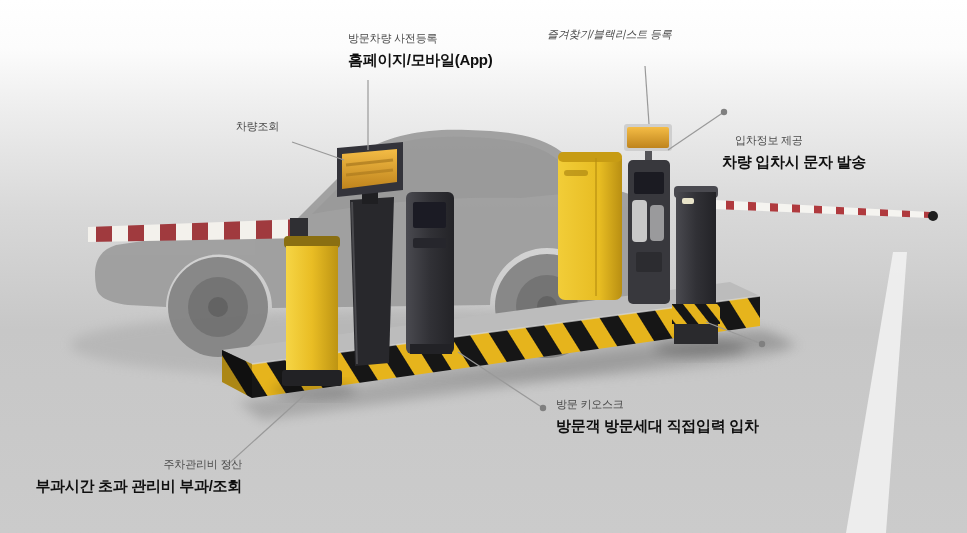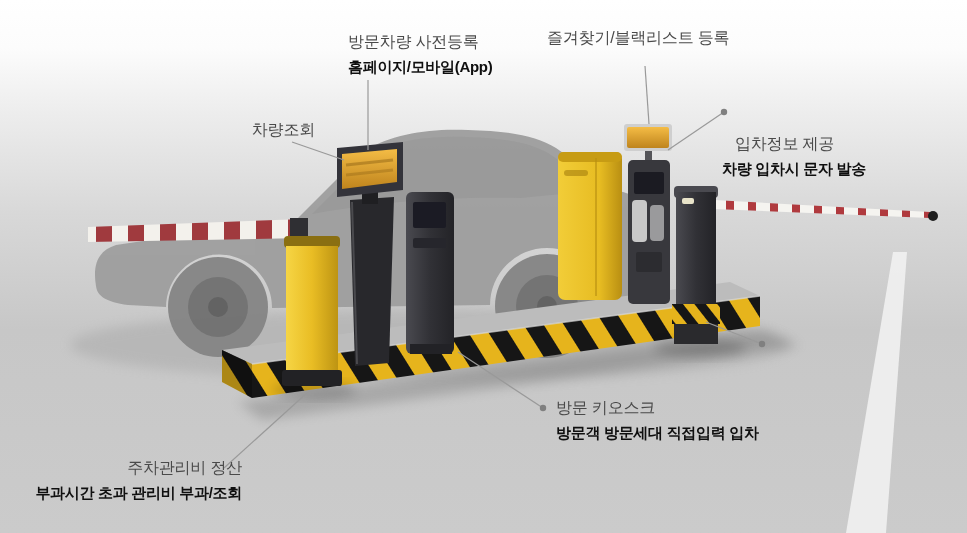--- a/index.html
+++ b/index.html
@@ -3,21 +3,21 @@
 <meta charset="utf-8">
 <style>
   html,body{margin:0;padding:0;background:#ffffff;}
   .stage{
     position:relative;width:967px;height:533px;overflow:hidden;
     font-family:"Liberation Sans","DejaVu Sans",sans-serif;
     background:linear-gradient(180deg,#ffffff 0%,#fcfcfc 9%,#ededed 21%,#d8d8d8 40%,#c7c7c7 62%,#cbcbcb 100%);
   }
   svg.scene{position:absolute;left:0;top:0;width:967px;height:533px;display:block;}
   .label{position:absolute;white-space:nowrap;z-index:5;}
-  .l-light{font-size:16px;color:#4a4a4a;line-height:1.35;letter-spacing:-0.2px;}
+  .l-light{font-size:11px;color:#4a4a4a;line-height:1.35;letter-spacing:-0.2px;}
   .l-bold{font-size:15px;font-weight:700;color:#0f0f0f;line-height:1.3;margin-top:4px;letter-spacing:-0.3px;}
   .align-right{text-align:right;}
   .pad-bullet{padding-left:13px;}
 </style>
 </head>
 <body>
 
 <div class="stage">
 
   <svg class="scene" viewBox="0 0 967 533" aria-hidden="true">
@@ -161,25 +161,25 @@
       <circle cx="762" cy="344" r="3.2"></circle>
       <circle cx="543" cy="408" r="3.2"></circle>
     </g>
   </svg>
 
   <div class="label" style="left:348px;top:31px;">
     <div class="l-light">방문차량 사전등록</div>
     <div class="l-bold">홈페이지/모바일(App)</div>
   </div>
 
-  <div class="label" style="left:547px;top:27px;">
+  <div class="label" style="left:547px;top:27px;font-style:italic;">
     <div class="l-light">즐겨찾기/블랙리스트 등록</div>
   </div>
 
-  <div class="label align-right" style="right:652px;top:119px;text-align:right;">
+  <div class="label align-right" style="right:688px;top:119px;text-align:right;">
     <div class="l-light">차량조회</div>
   </div>
 
   <div class="label" style="left:722px;top:101px;margin-top:32px;">
     <div class="l-light pad-bullet">입차정보 제공</div>
     <div class="l-bold">차량 입차시 문자 발송</div>
   </div>
 
 
   <div class="label align-right" style="right:725px;top:457px;">

